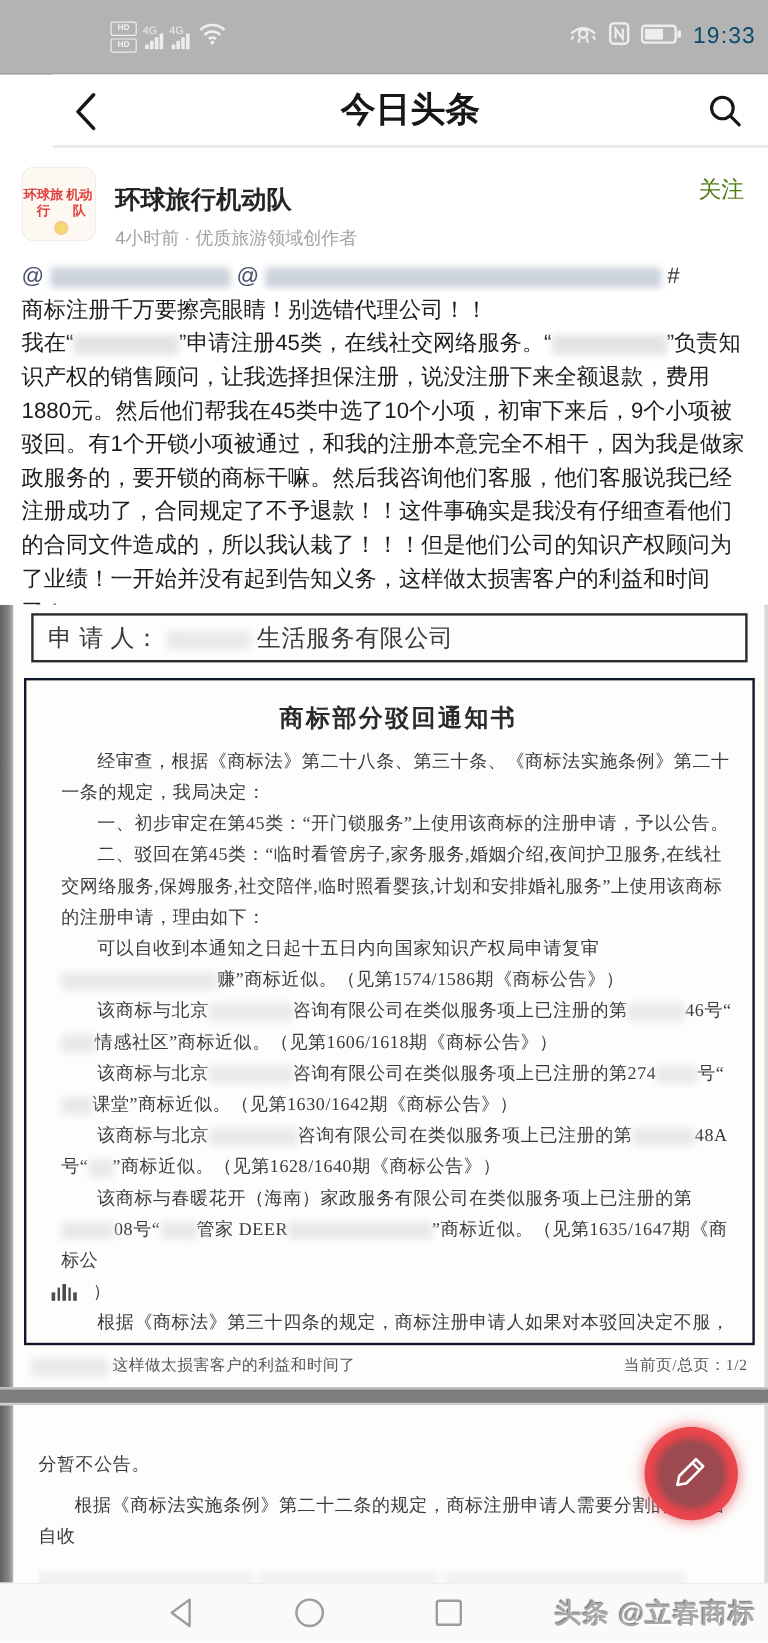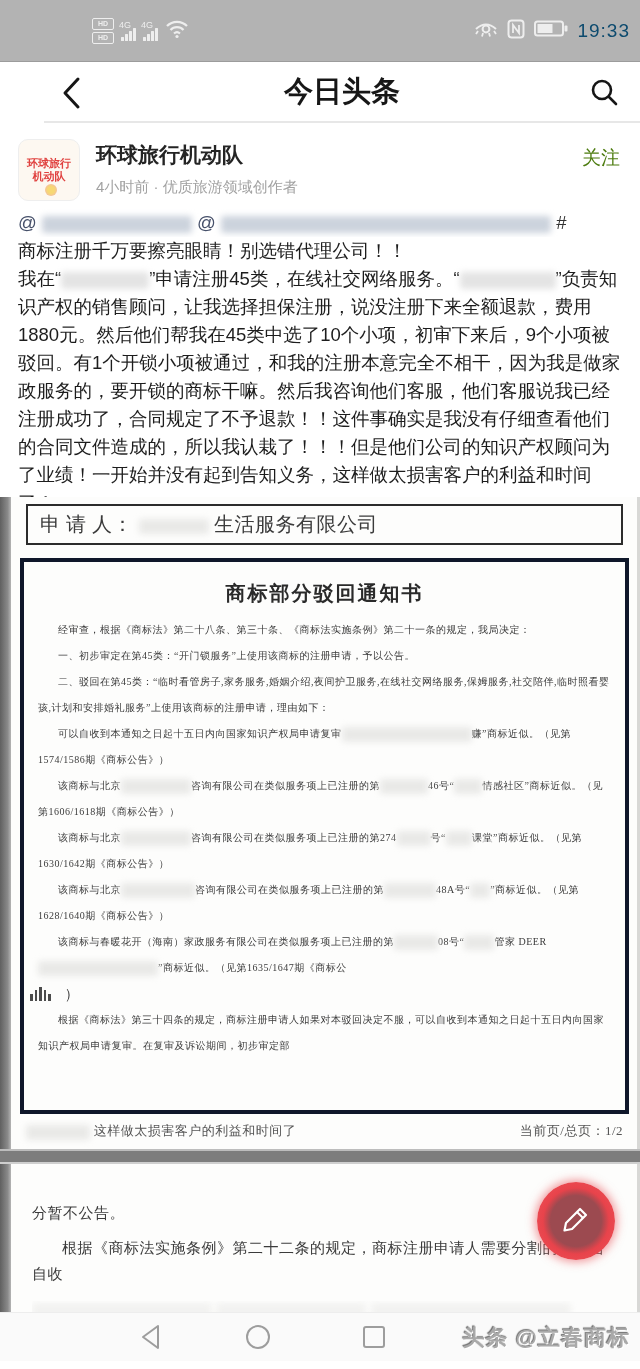--- a/index.html
+++ b/index.html
@@ -32,27 +32,27 @@
   }
   .back-btn { position:absolute; left:16px; top:14px; width:30px; height:34px; }
   .hdr-title {
     width:100%; text-align:center; font-size:29px; font-weight:bold; color:#171717;
   }
   .search-btn { position:absolute; right:20px; top:16px; width:30px; height:30px; }
   
   .post-header { padding:16px 18px 0 18px; display:flex; position:relative; }
   .avatar {
     width:62px; height:62px; border-radius:10px; background:#fdf8f1; border:1px solid #eee;
-    display:flex; flex-direction:column; align-items:center; justify-content:center;
+    display:flex; flex-direction:row; align-items:center; justify-content:center;
     font-size:11px; font-weight:bold; color:#e0413f; line-height:13px; text-align:center;
     position:relative; overflow:hidden;
   }
   .avatar .dot { position:absolute; bottom:4px; left:26px; width:12px; height:12px;
     border-radius:50%; background:radial-gradient(circle,#f7d873 40%,#f0b0c0); }
-  .ph-text { margin-left:16px; padding-top:2px; }
+  .ph-text { margin-left:16px; padding-top:2px;margin-top:11px; }
   .author { font-size:21px; font-weight:bold; color:#242424; }
   .meta { font-size:15px; color:#a2a2a2; margin-top:9px; }
   .follow { position:absolute; right:20px; top:22px; font-size:19px; color:#4d7c0f; }
   
   .post-body { padding:8px 18px 0 18px; font-size:18.5px; line-height:28px; color:#1d1d1d; height:296px; overflow:hidden; }
   .mention-line { color:#46506a; white-space:nowrap; overflow:hidden; }
   .redact {
     display:inline-block; height:15px; background:#e4e4e4; filter:blur(3px);
     border-radius:3px; vertical-align:middle;
   }
@@ -65,25 +65,25 @@
     position:absolute; left:0; top:0; bottom:0; width:11px;
     background:linear-gradient(90deg,#606060,#8a8a8a 70%,#b5b5b5);
   }
   .doc-font { font-family:"Liberation Serif","DejaVu Serif",serif; color:#3b3b3b; letter-spacing:0.5px; }
   .applicant-box {
     margin:7px 14px 0 26px; border:2px solid #2c2c2c; padding:5px 12px;
     font-size:20px;
   }
   .doc .redact { background:#e9e9e7; }
   .main-box {
-    margin:13px 8px 0 20px; border:4px solid #0f172a; padding:12px 14px 0 14px;
+    margin:13px 8px 0 20px; border:2px solid #0f172a; padding:12px 14px 0 29px;
     height:556px; overflow:hidden;
   }
   .doc-title { text-align:center; font-size:20px; font-weight:bold; color:#2a2a2a; margin:6px 0 10px; letter-spacing:2px; }
-  .doc-p { font-size:10px; line-height:26px; text-indent:2em; }
+  .doc-p { font-size:15px; line-height:26px; text-indent:2em; }
   .bars-line { font-size:14.5px; line-height:26px; display:flex; align-items:center; gap:14px; margin-left:-8px; }
   .bars-icon { display:inline-flex; align-items:flex-end; gap:2px; height:14px; }
   .bars-icon i { display:block; width:2.5px; background:#4c4c4c; }
   .doc-footer {
     display:flex; justify-content:space-between; margin:8px 14px 0 26px; font-size:13px; color:#555;
   }
   .img-divider { height:15px; background:#7d7d7d; border-top:2px solid #bdbdbd; border-bottom:2px solid #cfcfcf; }
   
   .doc2 { height:148px; overflow:hidden; padding:40px 20px 0 32px; }
   .doc2 .doc-p { margin-top:12px; }

